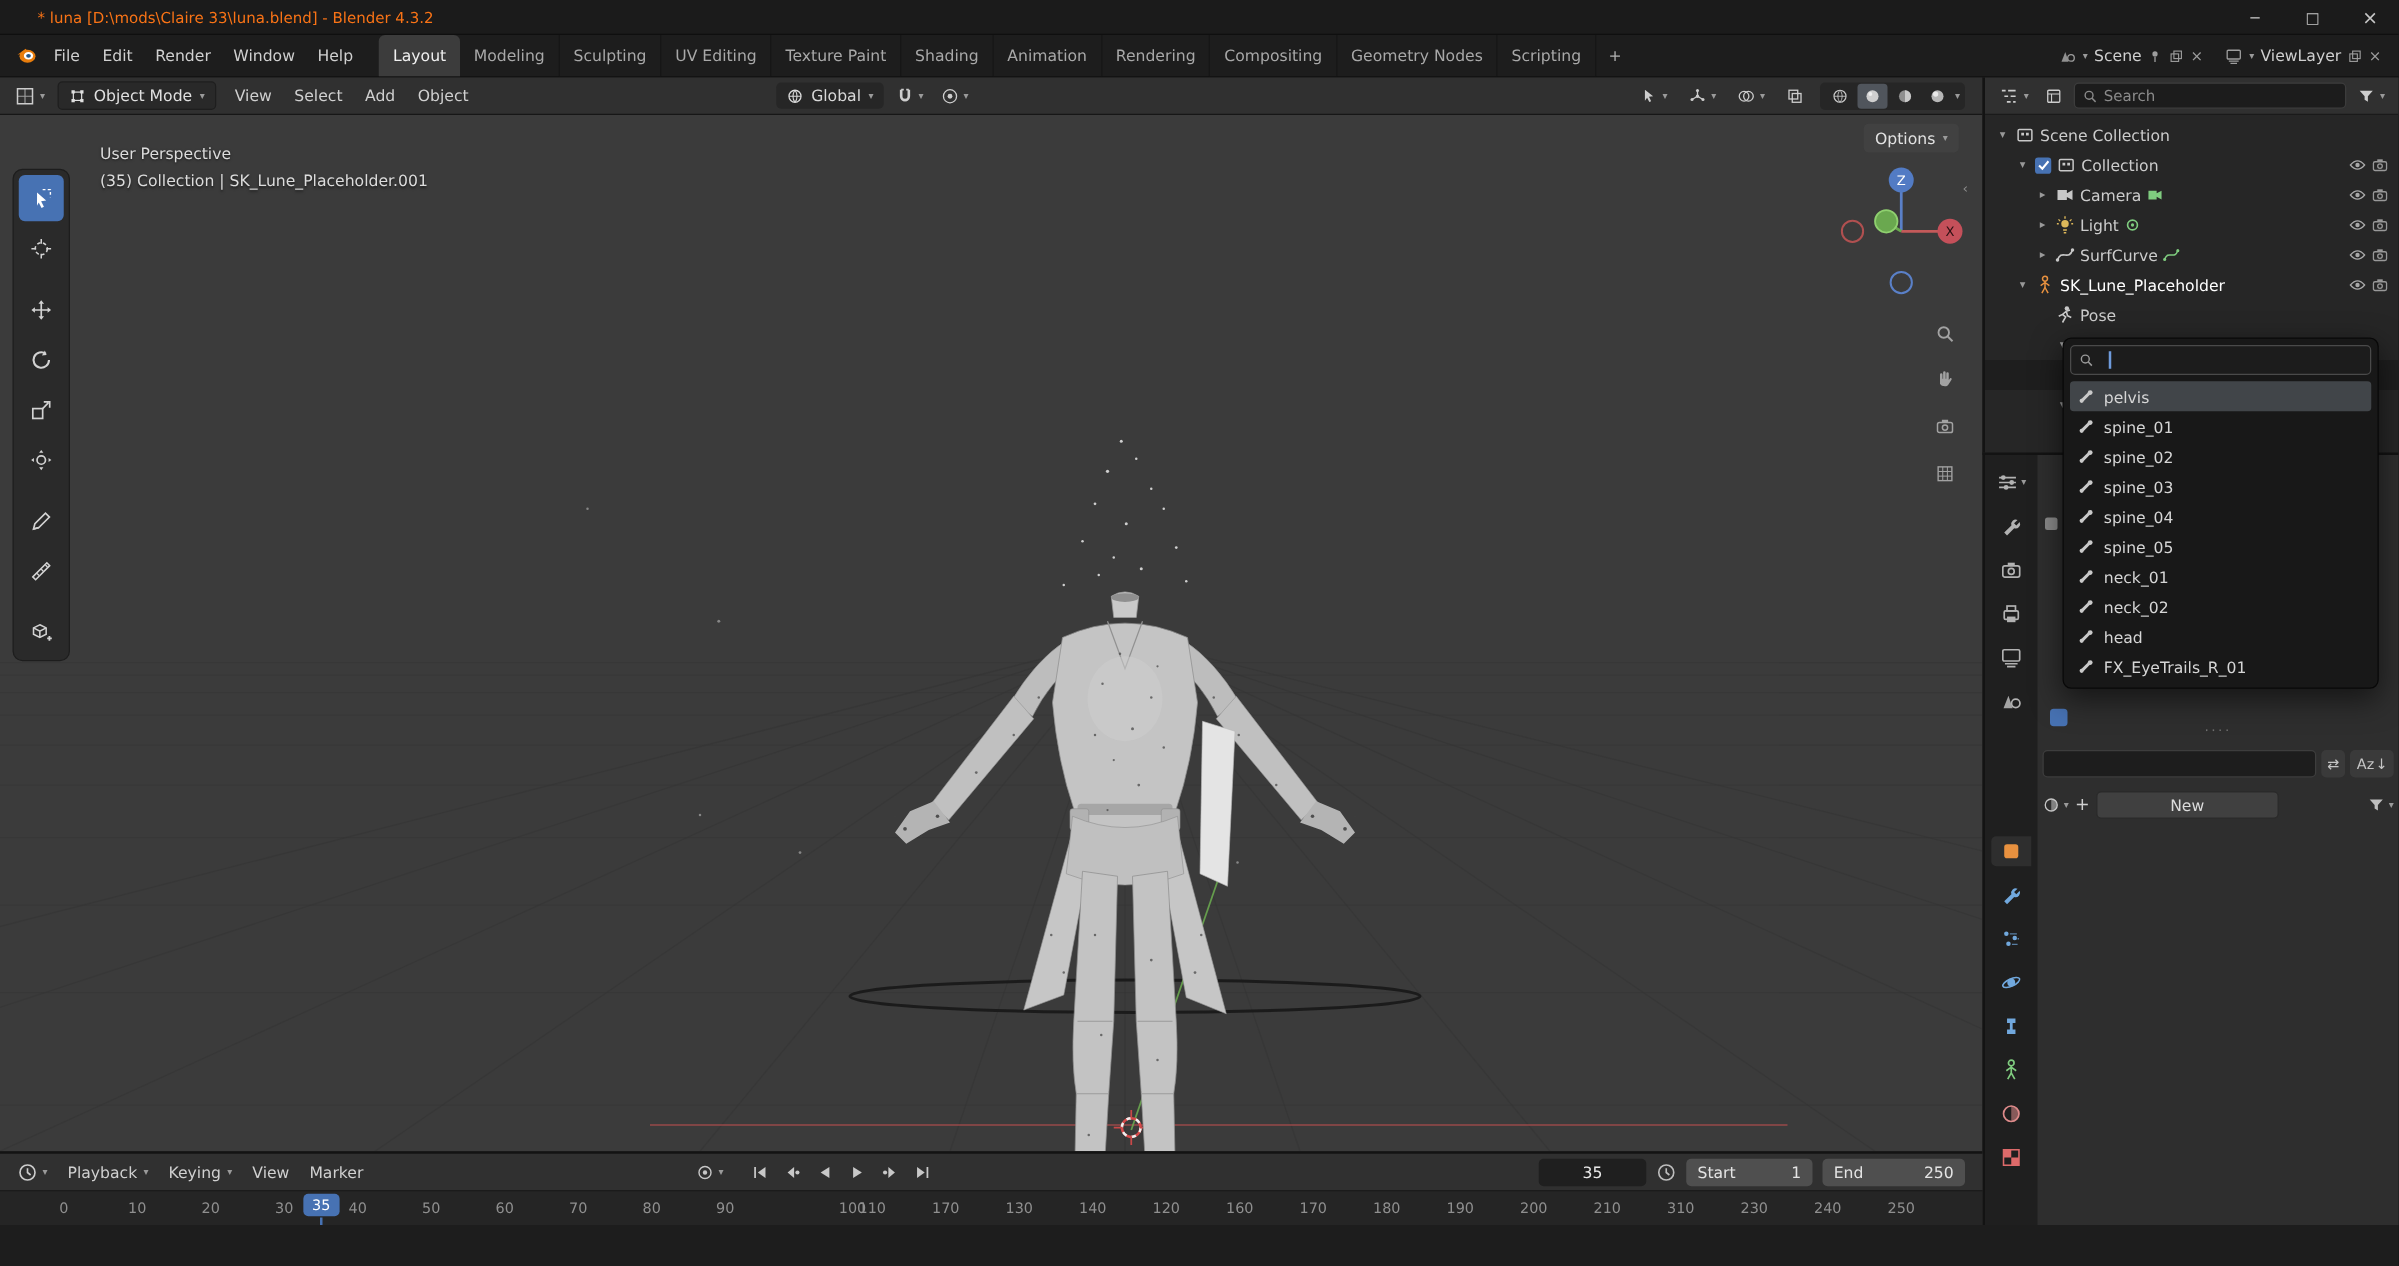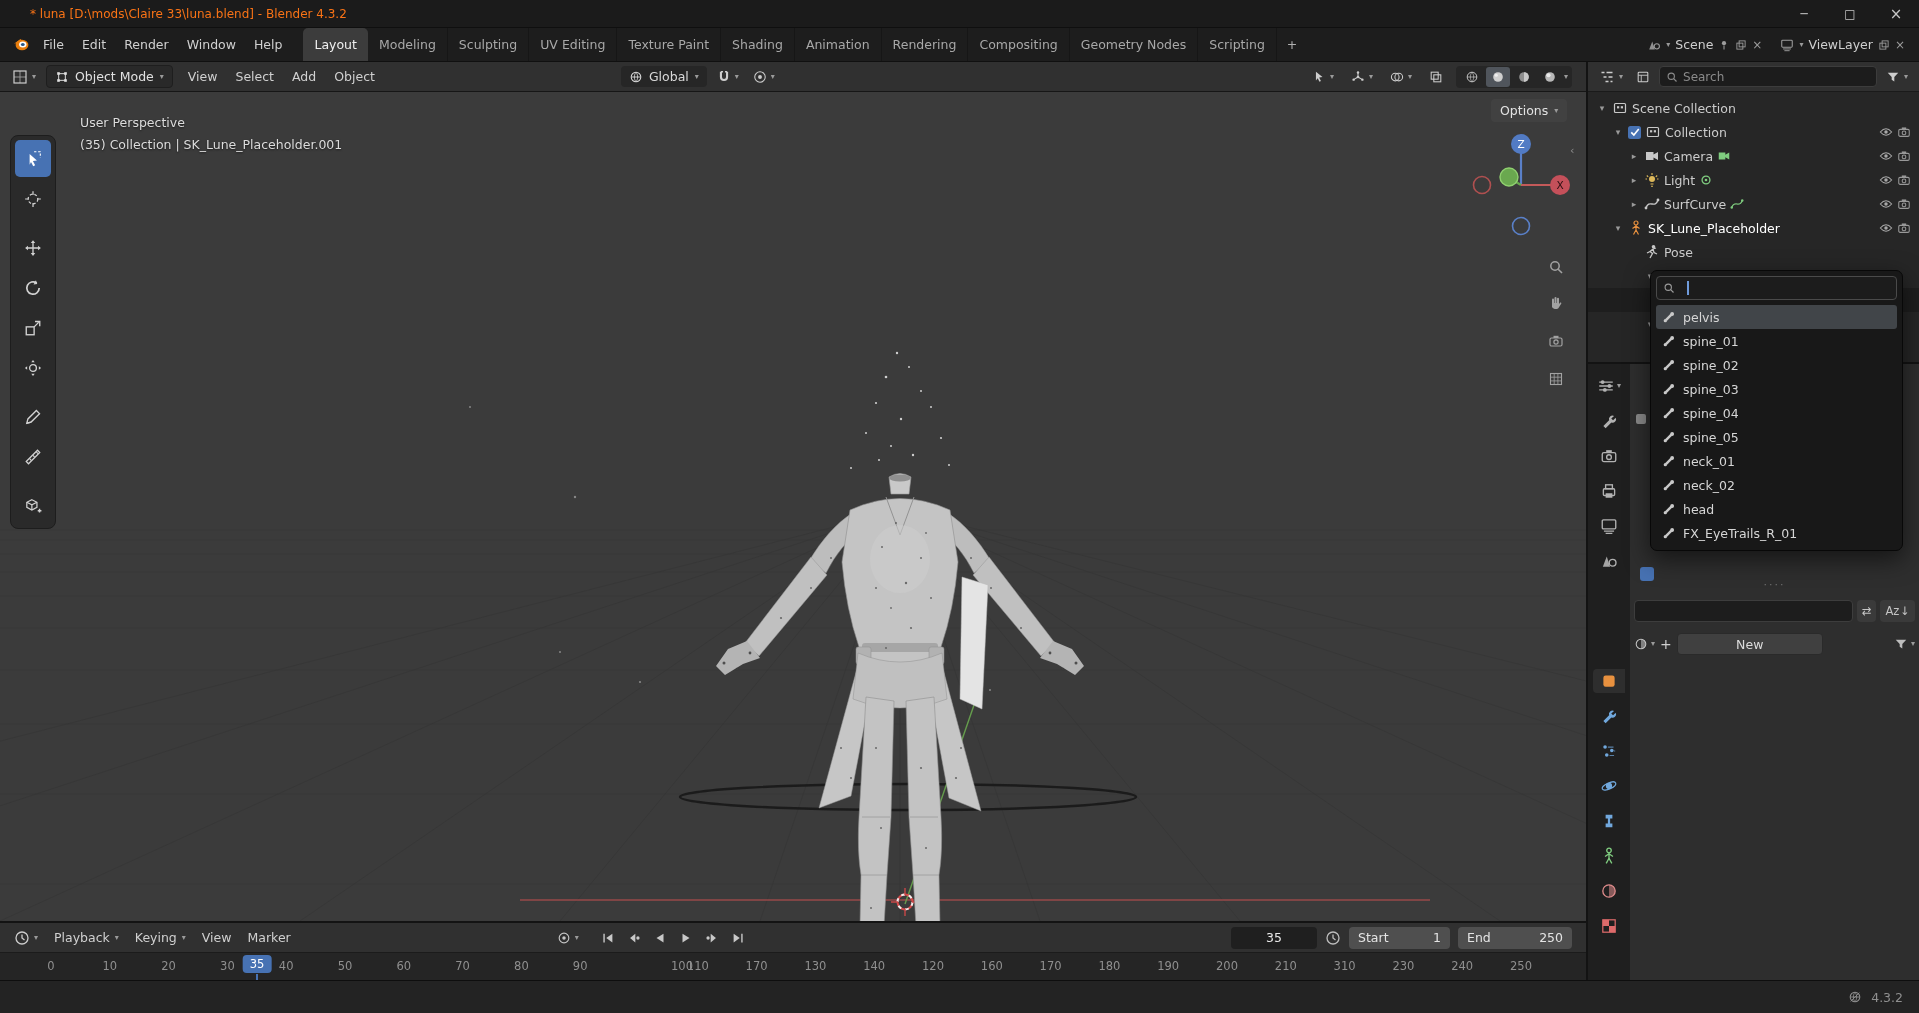--- a/index.html
+++ b/index.html
@@ -1263,22 +1263,14 @@
         <span class="tick" style="left: 1285.8px;">210</span>
         <span class="tick" style="left: 1344.6px;">310</span>
         <span class="tick" style="left: 1403.4px;">230</span>
         <span class="tick" style="left: 1462.2px;">240</span>
         <span class="tick" style="left: 1521px;">250</span>
       </div>
     <div id="playhead">35</div>
     <div id="playhead-line"></div>
   </div>
 
-  <div id="statusbar">
-    <div id="status-right">
-      <svg class="i14" style="color:#8f8f8f;">
-          <use href="#s-netoff"></use>
-        </svg>
-      <span>4.3.2</span>
-    </div>
-  </div>
 
 </div>
 
 </body></html>

